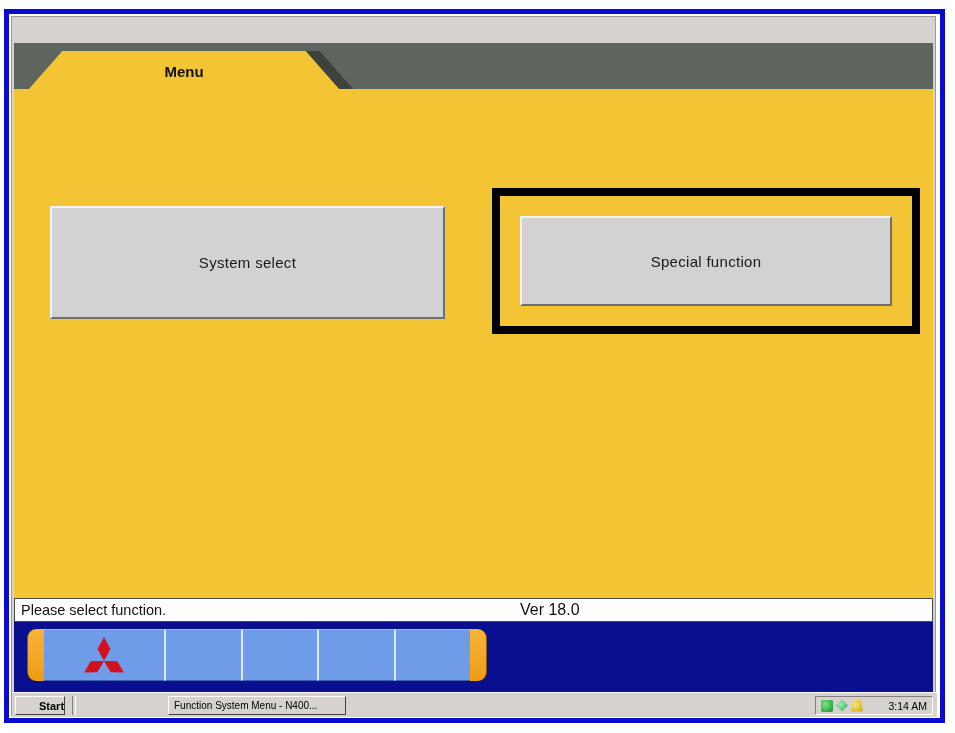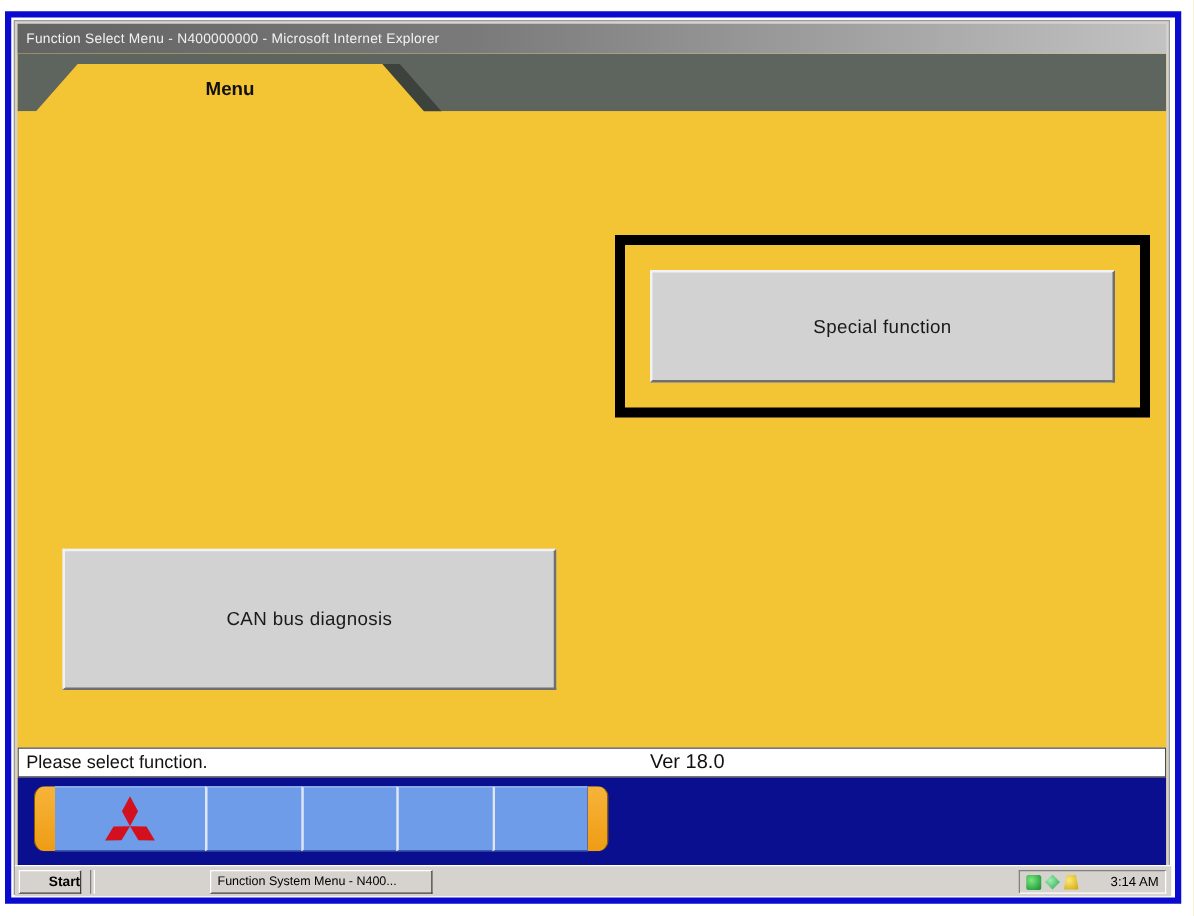--- a/index.html
+++ b/index.html
@@ -132,40 +132,37 @@
   .ico-c{background:radial-gradient(circle at 35% 35%,#ffe878,#c8a300);clip-path:polygon(20% 0,80% 0,100% 100%,0 100%);}
   .tray-clock{margin-left:auto;font-size:10.5px;color:#000;}
   .logo-svg{display:block;}
 </style>
 </head>
 <body>
 
 <div class="blue-frame">
   <div class="screen">
 
-    <div class="titlebar">
-      <span>Function Select Menu - N400000000 - Microsoft Internet Explorer</span>
-    </div>
 
     <div class="ie-page">
 
       <div class="tab-row">
         <div class="tab-shadow"></div>
         <div class="tab">
           <span>Menu</span>
         </div>
       </div>
 
       <div class="content">
+        <button class="menu-btn btn-system">System select</button>
 
         <div class="select-frame">
           <button class="menu-btn">Special function</button>
         </div>
 
-        <button class="menu-btn btn-can">CAN bus diagnosis</button>
 
       </div>
 
       <div class="statusbar">
         <span class="status-msg">Please select function.</span>
         <span class="status-ver">Ver 18.0</span>
       </div>
 
       <div class="toolbar">
         <div class="btn-strip">

